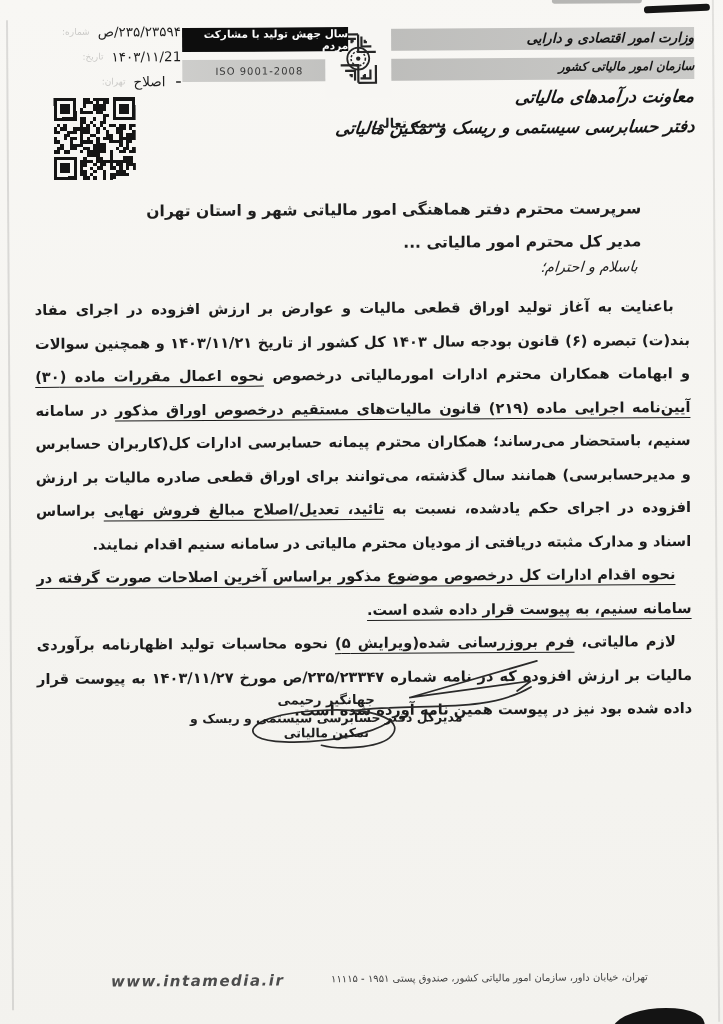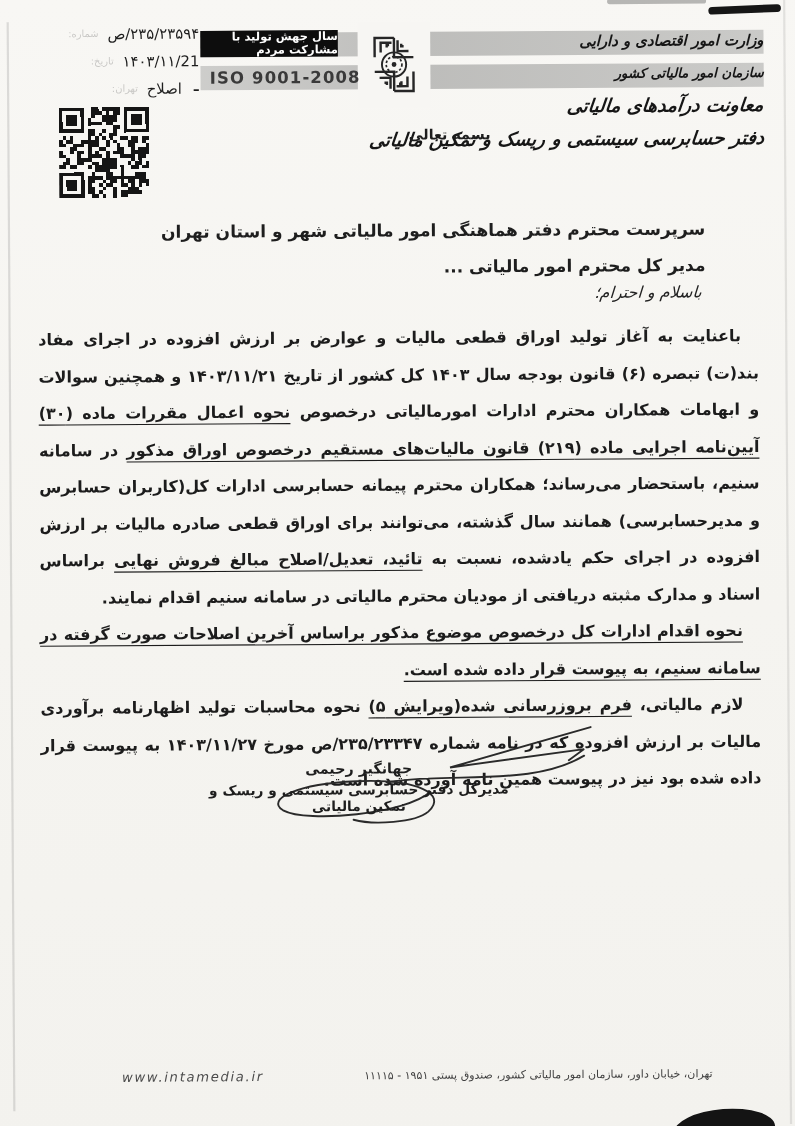--- a/index.html
+++ b/index.html
@@ -10,24 +10,24 @@
   
   .edge-left{position:absolute;left:9px;top:18px;height:990px;width:2px;background:rgba(90,90,90,.18);}
   .edge-right{position:absolute;right:6px;top:0;height:1024px;width:2px;background:rgba(90,90,90,.14);}
   .mark-top-right{position:absolute;right:10px;top:7px;width:66px;height:7px;background:#161616;border-radius:4px;transform:rotate(-2deg);}
   .smudge-top{position:absolute;left:555px;top:0;width:90px;height:5px;background:rgba(60,60,60,.35);border-radius:3px;}
   .mark-bottom-right{position:absolute;right:22px;bottom:-8px;width:92px;height:22px;background:#141414;border-radius:60% 60% 0 0/100% 100% 0 0;transform:rotate(-4deg);}
   
   .strip{position:absolute;left:185px;width:512px;height:22px;background:linear-gradient(90deg,#c6c6c4,#b3b3b1 40%,#c2c2c0);opacity:.85;}
   .strip.s1{top:29px;} .strip.s2{top:59px;}
   .emblem-box{position:absolute;left:328px;top:20px;width:66px;height:78px;background:#f7f6f3;display:flex;align-items:center;justify-content:center;}
-  .slogan-bar{position:absolute;left:185px;top:27px;width:125px;height:24px;background:#0d0d0d;color:#fdfdfd;
+  .slogan-bar{position:absolute;left:185px;top:27px;width:166px;height:24px;background:#0d0d0d;color:#fdfdfd;
               display:flex;align-items:center;justify-content:center;font-size:10.5px;font-weight:bold;direction:rtl;}
   .iso-bar{position:absolute;left:191px;top:61px;width:142px;height:18px;display:flex;align-items:center;justify-content:center;
-           font-size:15px;font-weight:bold;color:#3a3a3a;letter-spacing:1px;text-align:center;}
+           font-size:10px;font-weight:normal;color:#3a3a3a;letter-spacing:1px;text-align:center;}
   
   .lh{position:absolute;right:26px;direction:rtl;text-align:right;font-style:italic;color:#161616;}
   .lh1{top:31px;font-size:13.5px;font-weight:bold;}
   .lh2{top:61px;font-size:12px;font-weight:bold;}
   .lh3{top:88px;font-size:17px;font-weight:bold;transform:skewX(-6deg);}
   .lh4{top:118px;font-size:17px;font-weight:bold;transform:skewX(-6deg);}
   .besmellah{position:absolute;left:338px;top:116px;font-size:13px;font-weight:bold;direction:rtl;margin-left:36px;}
   
   .meta{position:absolute;left:24px;top:22px;width:160px;direction:rtl;}
   .meta .row{display:flex;align-items:center;justify-content:flex-start;gap:8px;margin-bottom:9px;}
@@ -44,21 +44,21 @@
              font-size:14.6px;font-weight:bold;line-height:33.5px;color:#1c1c1c;}
   .body-text p{margin:0;text-indent:16px;}
   .useg{text-decoration:underline;text-underline-offset:5px;text-decoration-thickness:1.2px;}
   
   .sig{position:absolute;left:185px;top:692px;width:280px;text-align:center;direction:rtl;}
   .sig .name{font-size:13px;font-weight:bold;}
   .sig .title{font-size:12.5px;font-weight:bold;margin-top:3px;}
   .scribble{position:absolute;left:238px;top:648px;width:305px;height:110px;pointer-events:none;}
   .scribble svg{width:100%;height:100%;}
   
-  .footer-site{position:absolute;left:108px;top:971px;font-size:12px;color:#4c4c4c;letter-spacing:1.5px;font-style:italic;}
+  .footer-site{position:absolute;left:108px;top:971px;font-size:15px;color:#4c4c4c;letter-spacing:1.5px;font-style:italic;font-weight:bold;}
   .footer-addr{position:absolute;right:78px;top:973px;direction:rtl;font-size:10px;color:#3f3f3f;letter-spacing:.3px;}
 </style>
 </head>
 <body>
 
 <div class="page">
   <div class="sheet">
 
     <div class="edge-left"></div>
     <div class="edge-right"></div>

